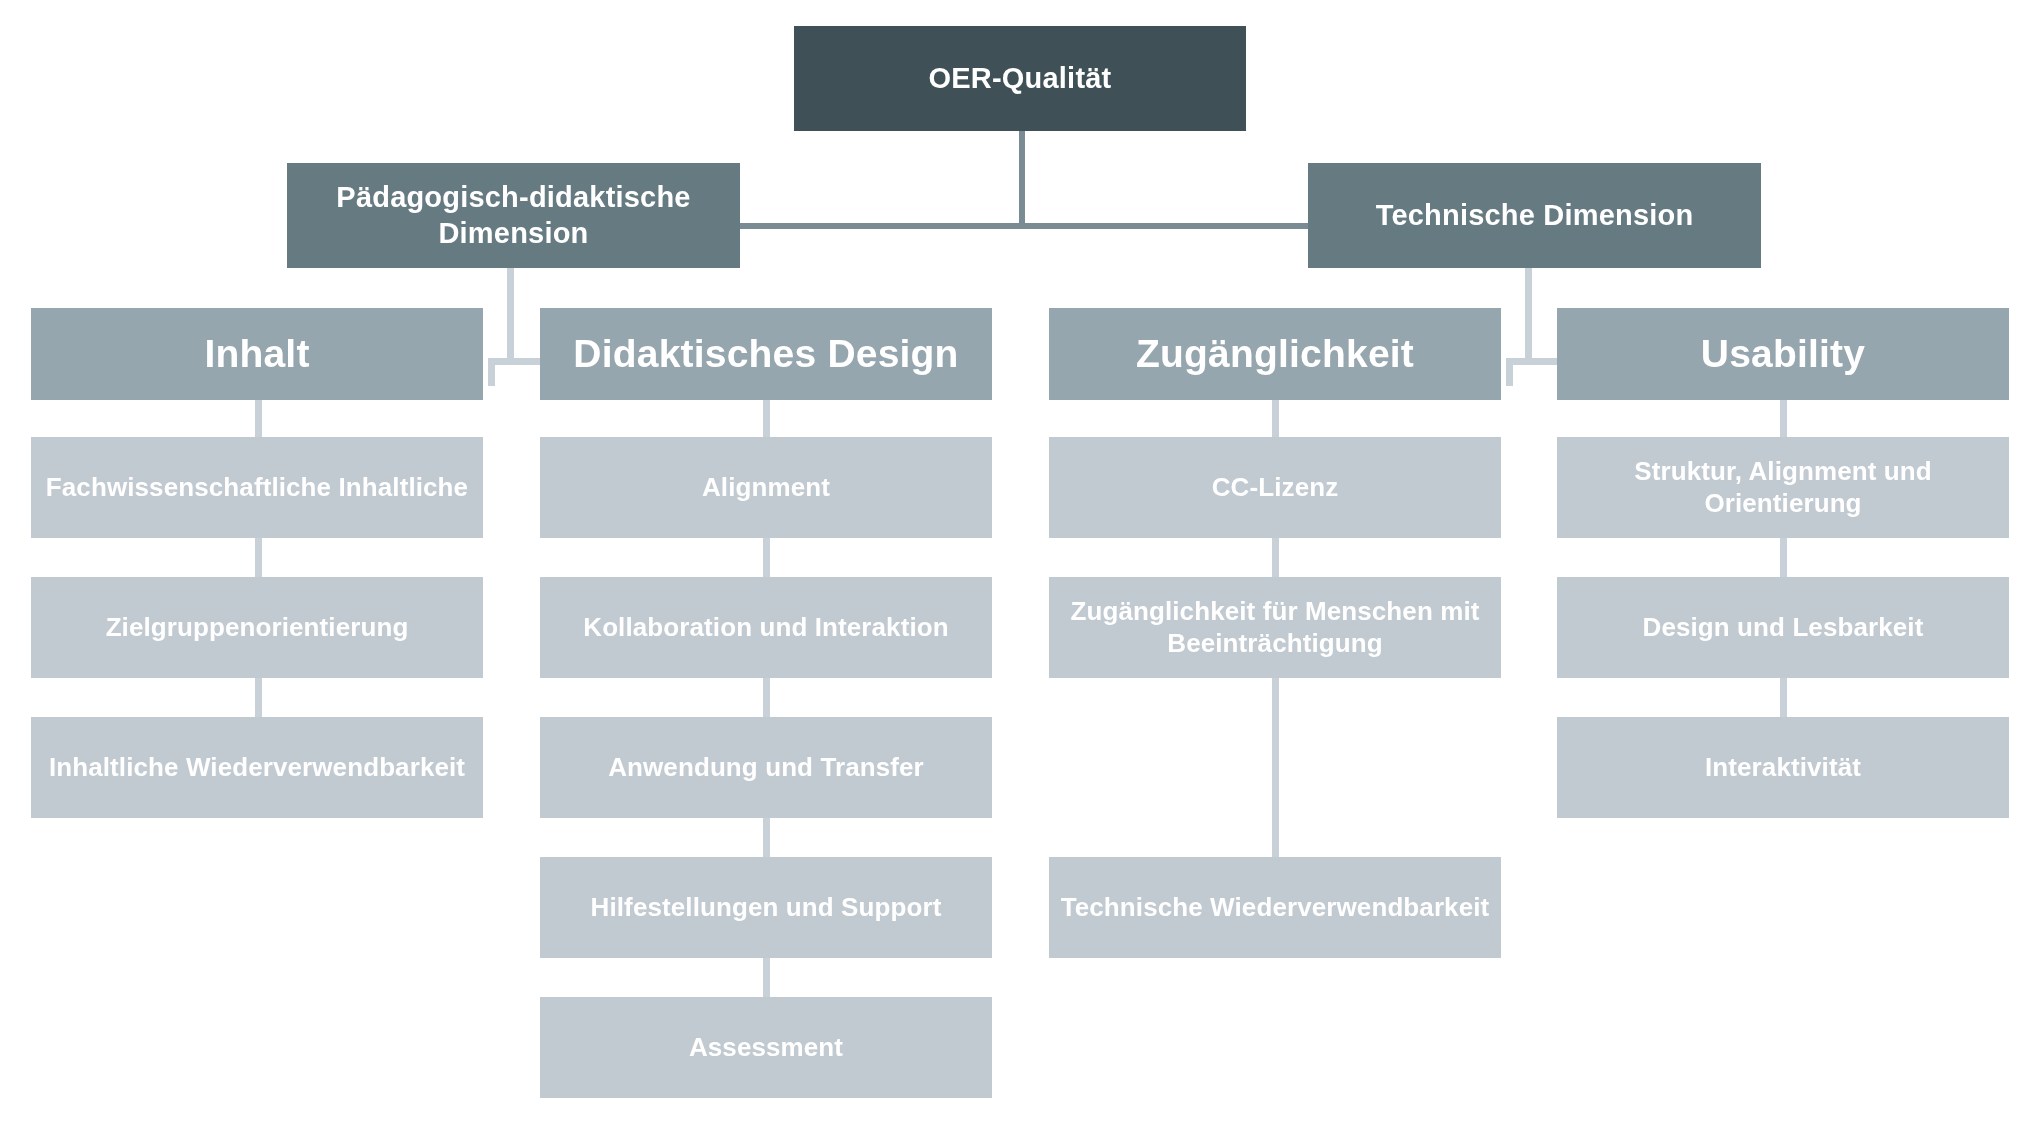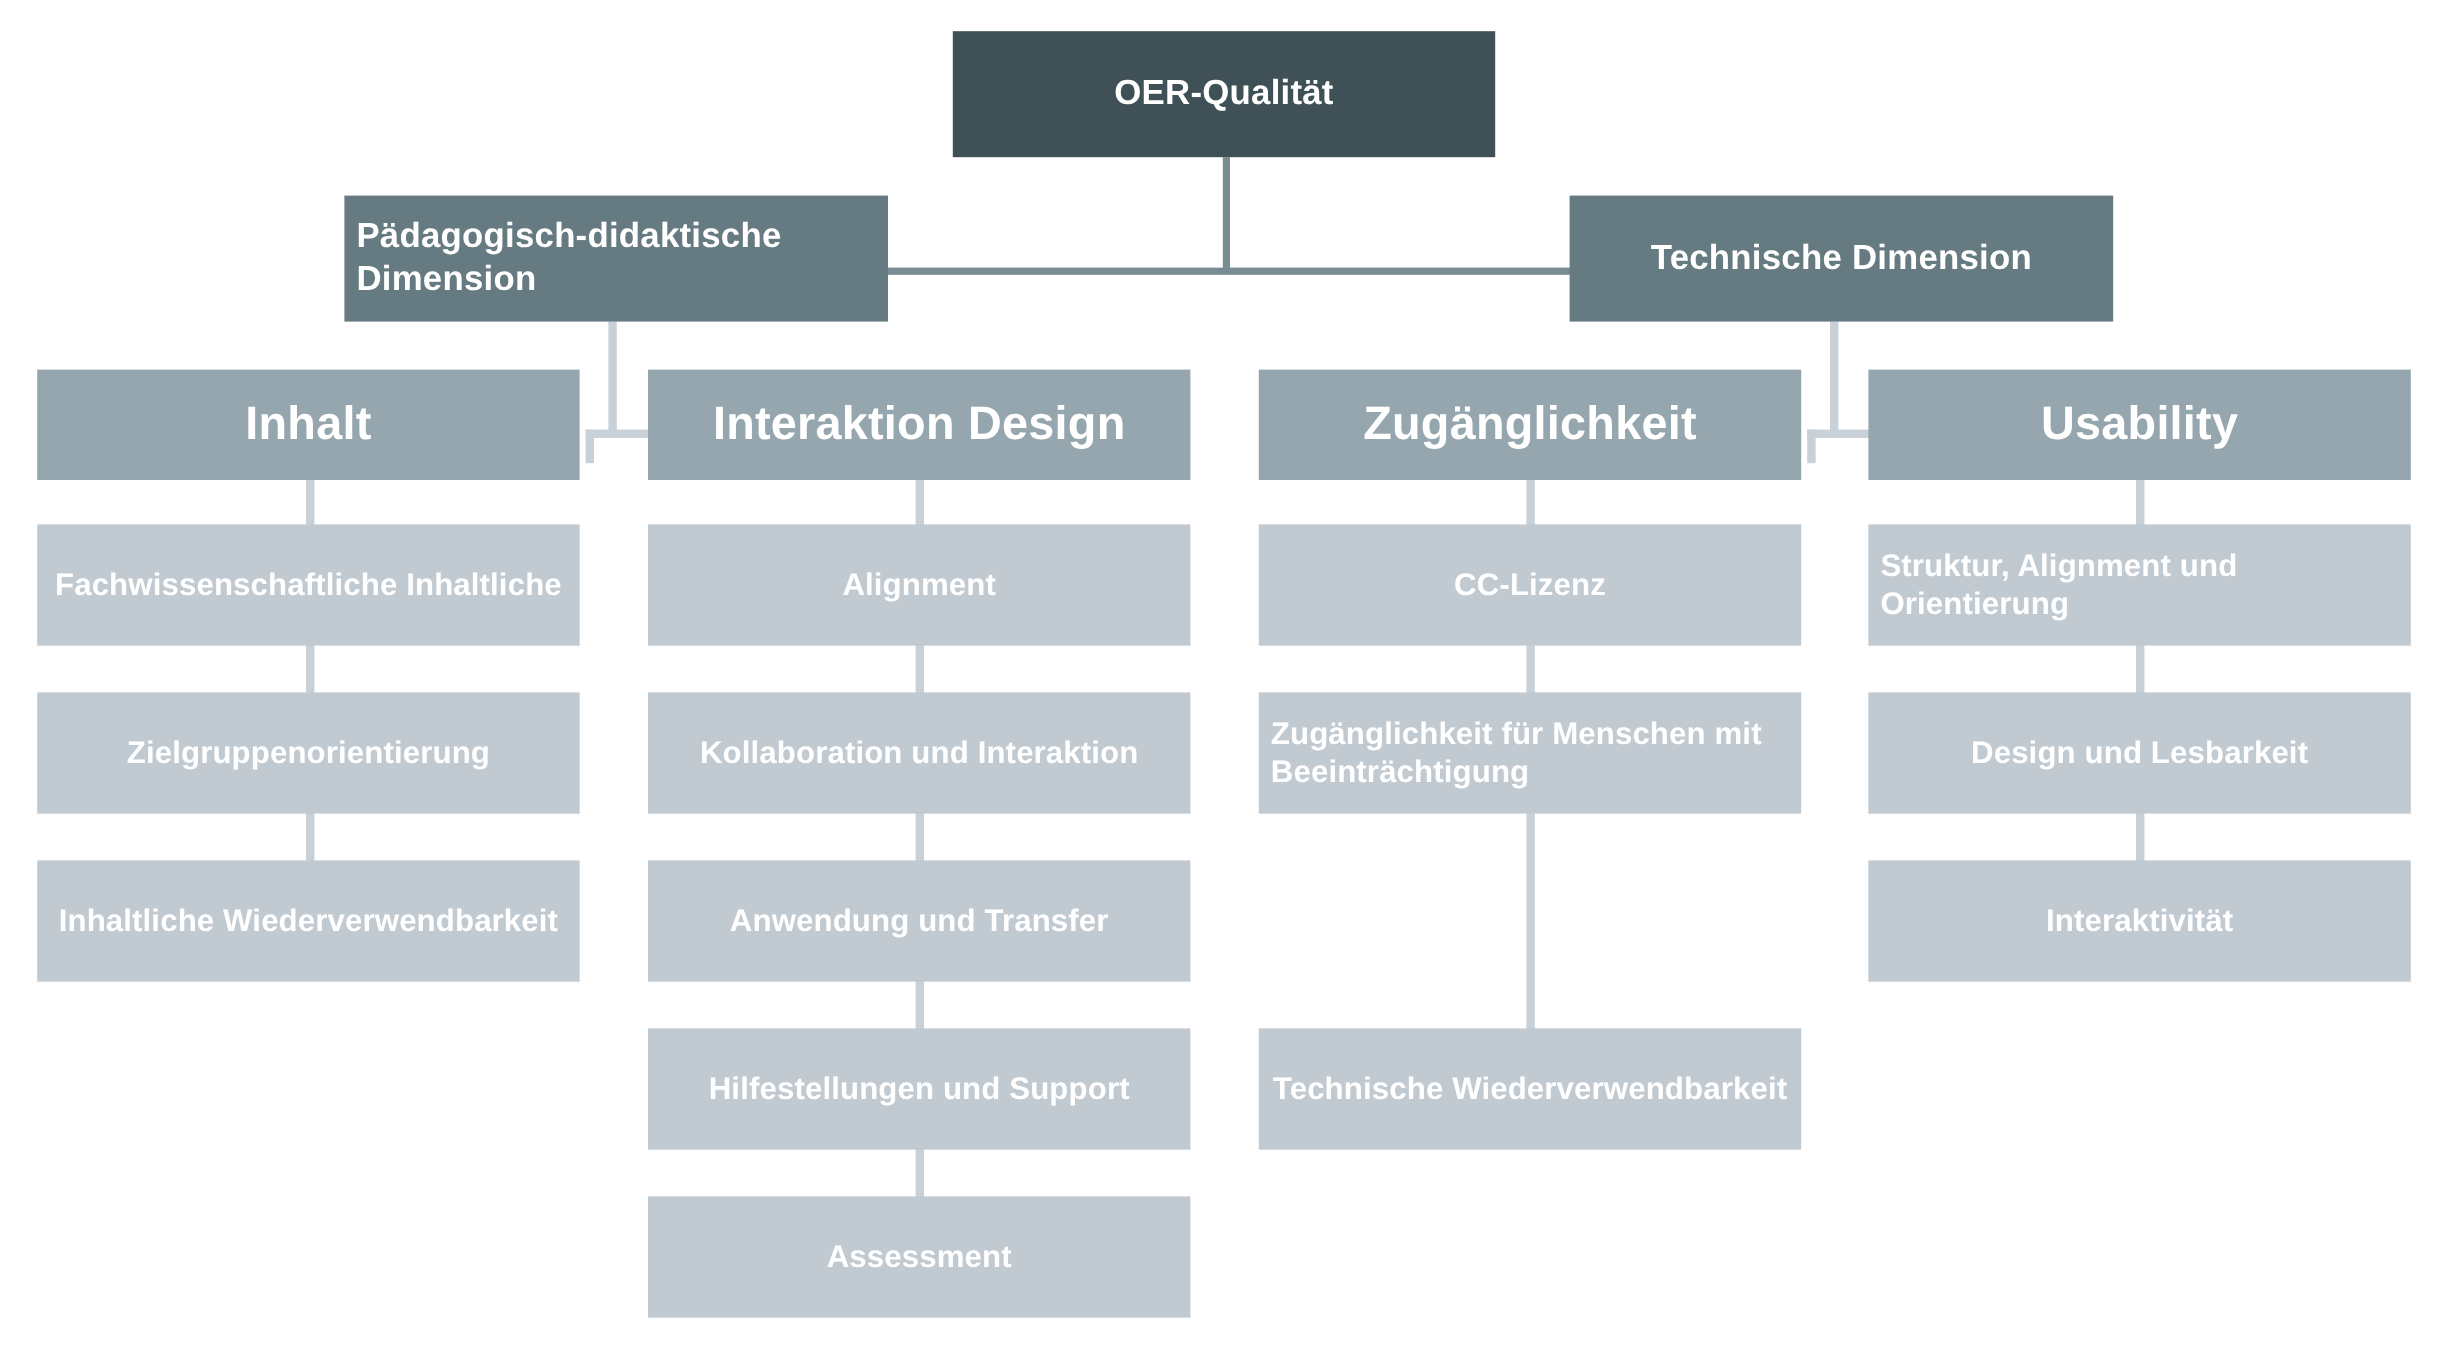--- a/index.html
+++ b/index.html
@@ -15,20 +15,21 @@
     width: 2044px;
     height: 1132px;
     background: #ffffff;
     overflow: hidden;
   }
   .node {
     position: absolute;
     display: flex;
     align-items: center;
     justify-content: center;
+    text-align: center;
     color: #ffffff;
     font-weight: bold;
     line-height: 1.22;
     box-sizing: border-box;
     padding: 4px 10px;
     z-index: 2;
     white-space: pre-line;
   }
   .node.root {
     background: #3f5056;
@@ -84,21 +85,21 @@
   <div class="connector" style="left:1272px; top:400px; width:7px; height:460px;"></div>
 
   <div class="connector" style="left:1780px; top:400px; width:7px; height:320px;"></div>
 
   <div class="node root" style="left:794px; top:26px; width:452px; height:105px;">OER-Qualität</div>
 
   <div class="node dimension" style="left:287px; top:163px; width:453px; height:105px;">Pädagogisch-didaktische Dimension</div>
   <div class="node dimension" style="left:1308px; top:163px; width:453px; height:105px;">Technische Dimension</div>
 
   <div class="node category" style="left:31px; top:308px; width:452px; height:92px;">Inhalt</div>
-  <div class="node category" style="left:540px; top:308px; width:452px; height:92px;">Interaktion Design</div>
+  <div class="node category" style="left:540px; top:308px; width:452px; height:92px;">Didaktisches Design</div>
   <div class="node category" style="left:1049px; top:308px; width:452px; height:92px;">Zugänglichkeit</div>
   <div class="node category" style="left:1557px; top:308px; width:452px; height:92px;">Usability</div>
 
   <div class="node leaf" style="left:31px; top:437px; width:452px; height:101px;">Fachwissenschaftliche Inhaltliche</div>
   <div class="node leaf" style="left:31px; top:577px; width:452px; height:101px;">Zielgruppenorientierung</div>
   <div class="node leaf" style="left:31px; top:717px; width:452px; height:101px;">Inhaltliche Wiederverwendbarkeit</div>
 
   <div class="node leaf" style="left:540px; top:437px; width:452px; height:101px;">Alignment</div>
   <div class="node leaf" style="left:540px; top:577px; width:452px; height:101px;">Kollaboration und Interaktion</div>
   <div class="node leaf" style="left:540px; top:717px; width:452px; height:101px;">Anwendung und Transfer</div>

